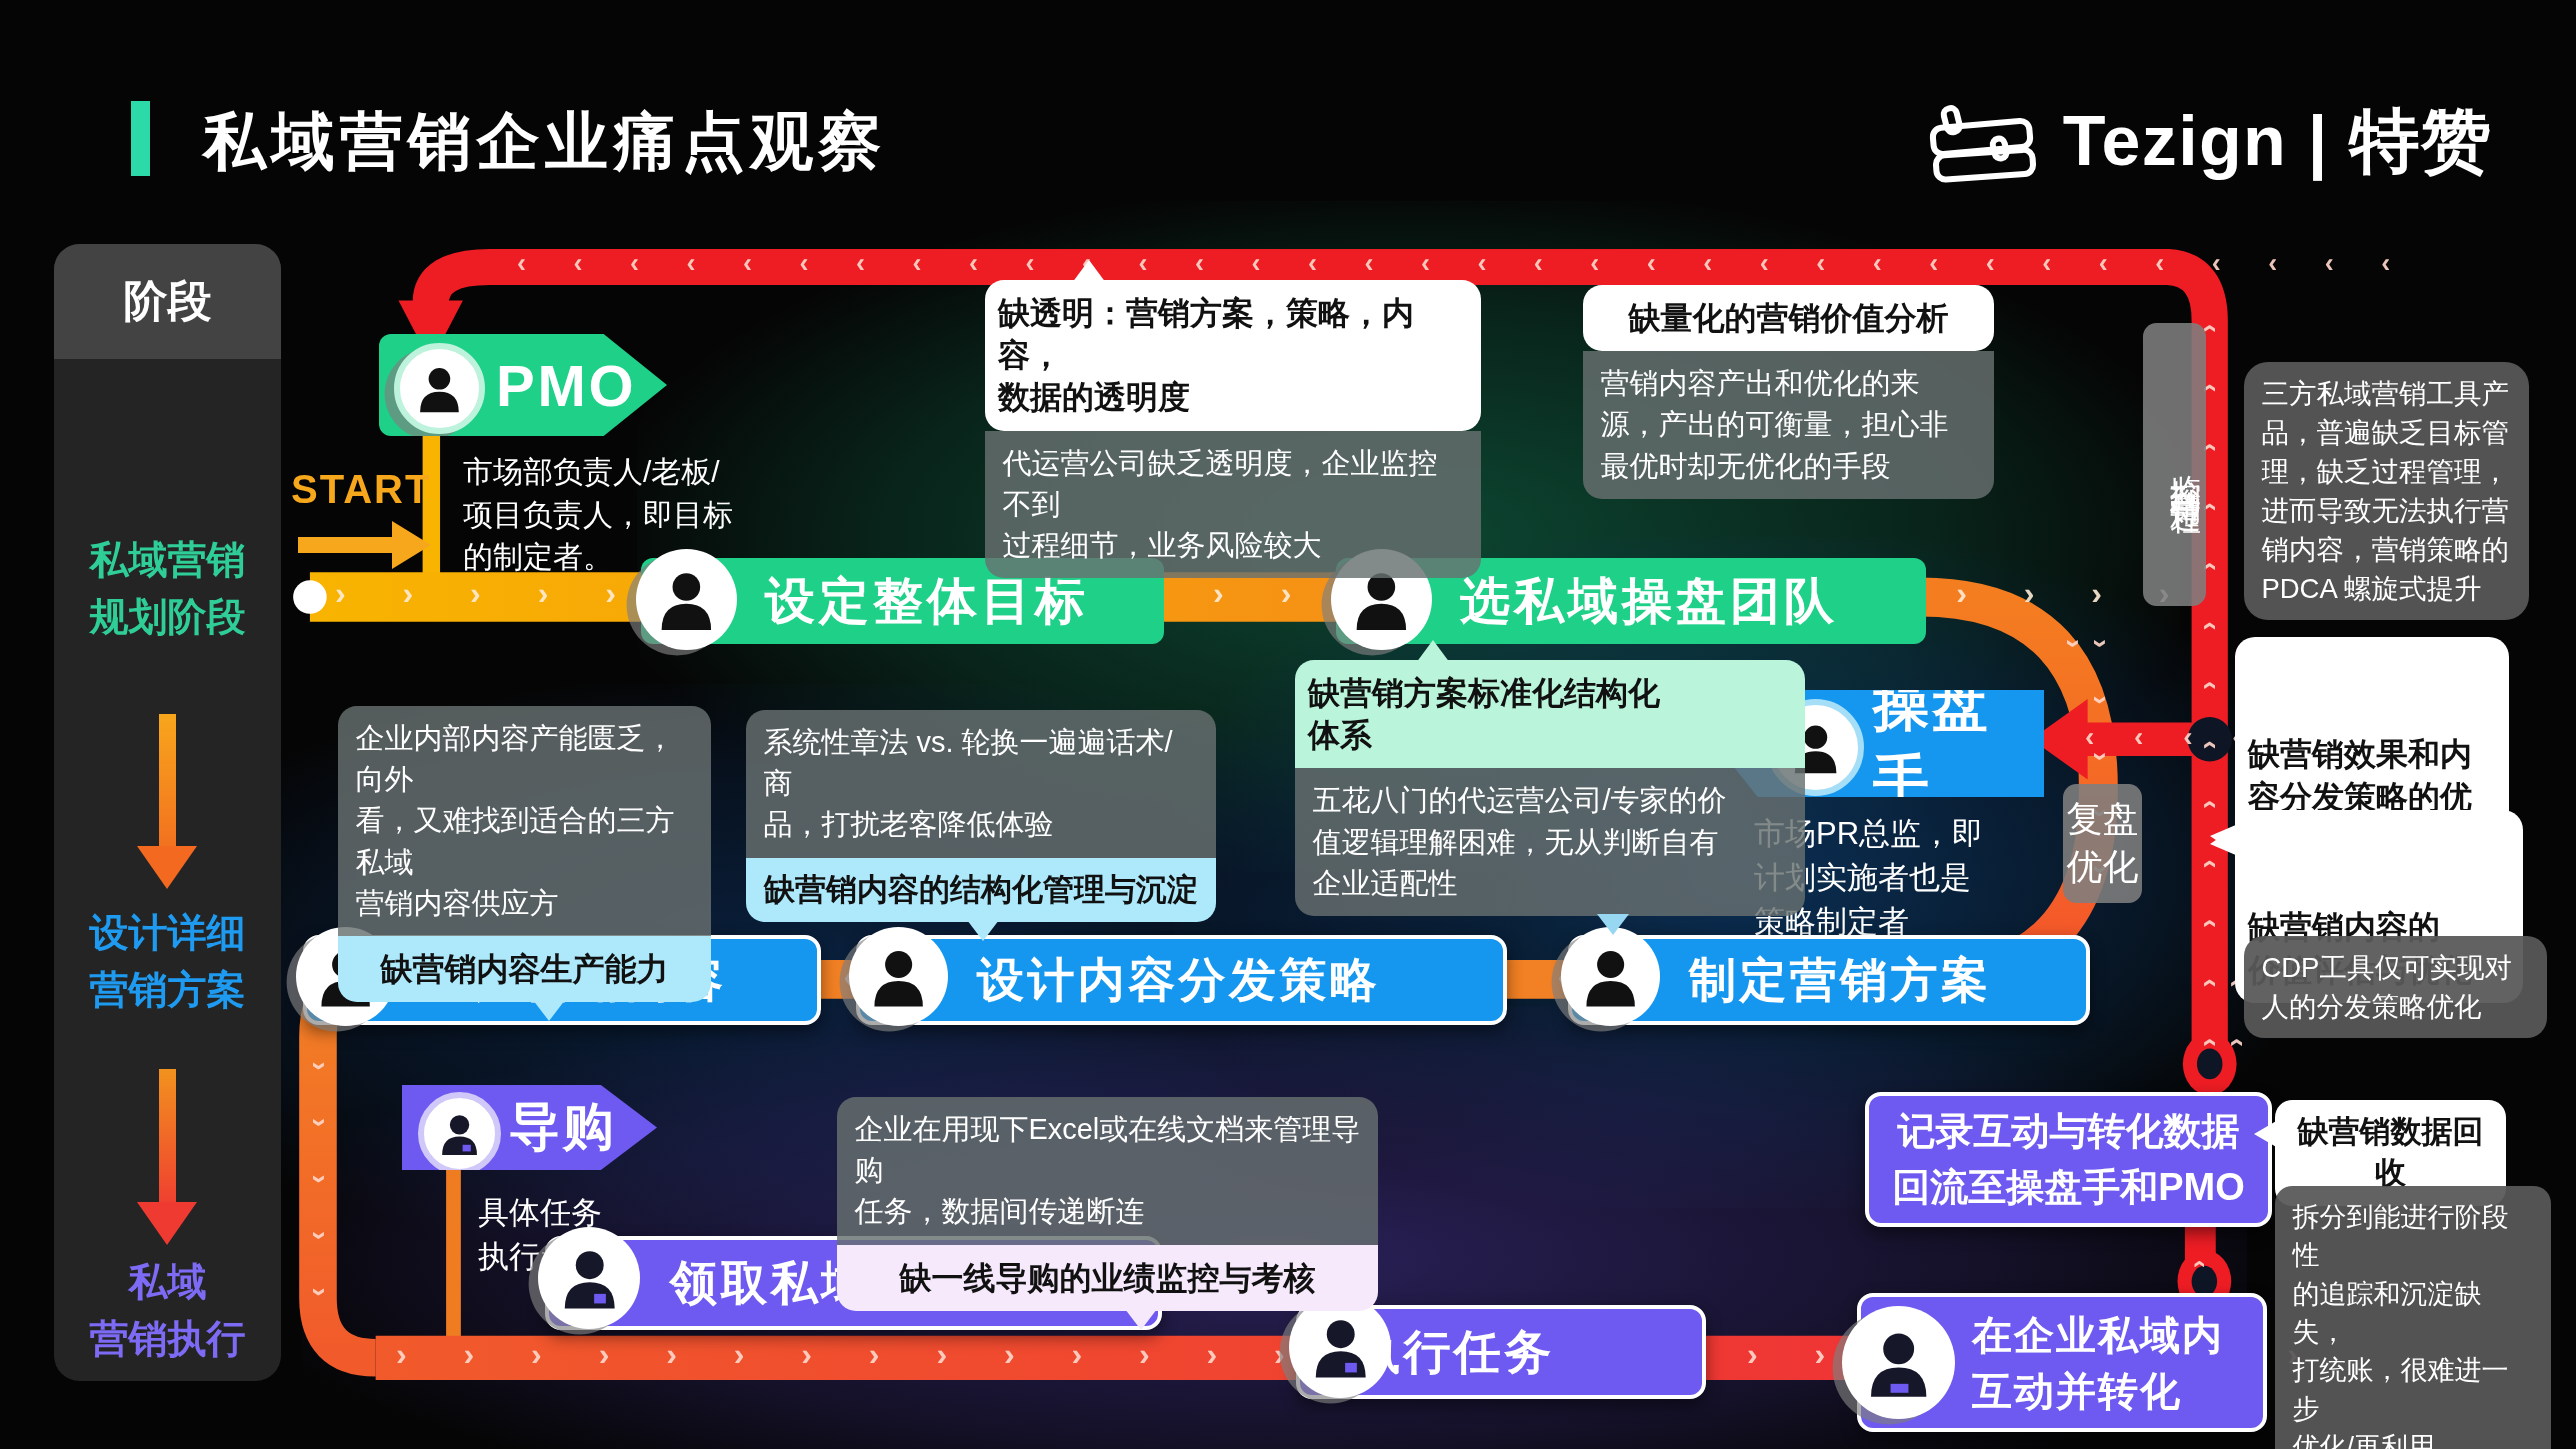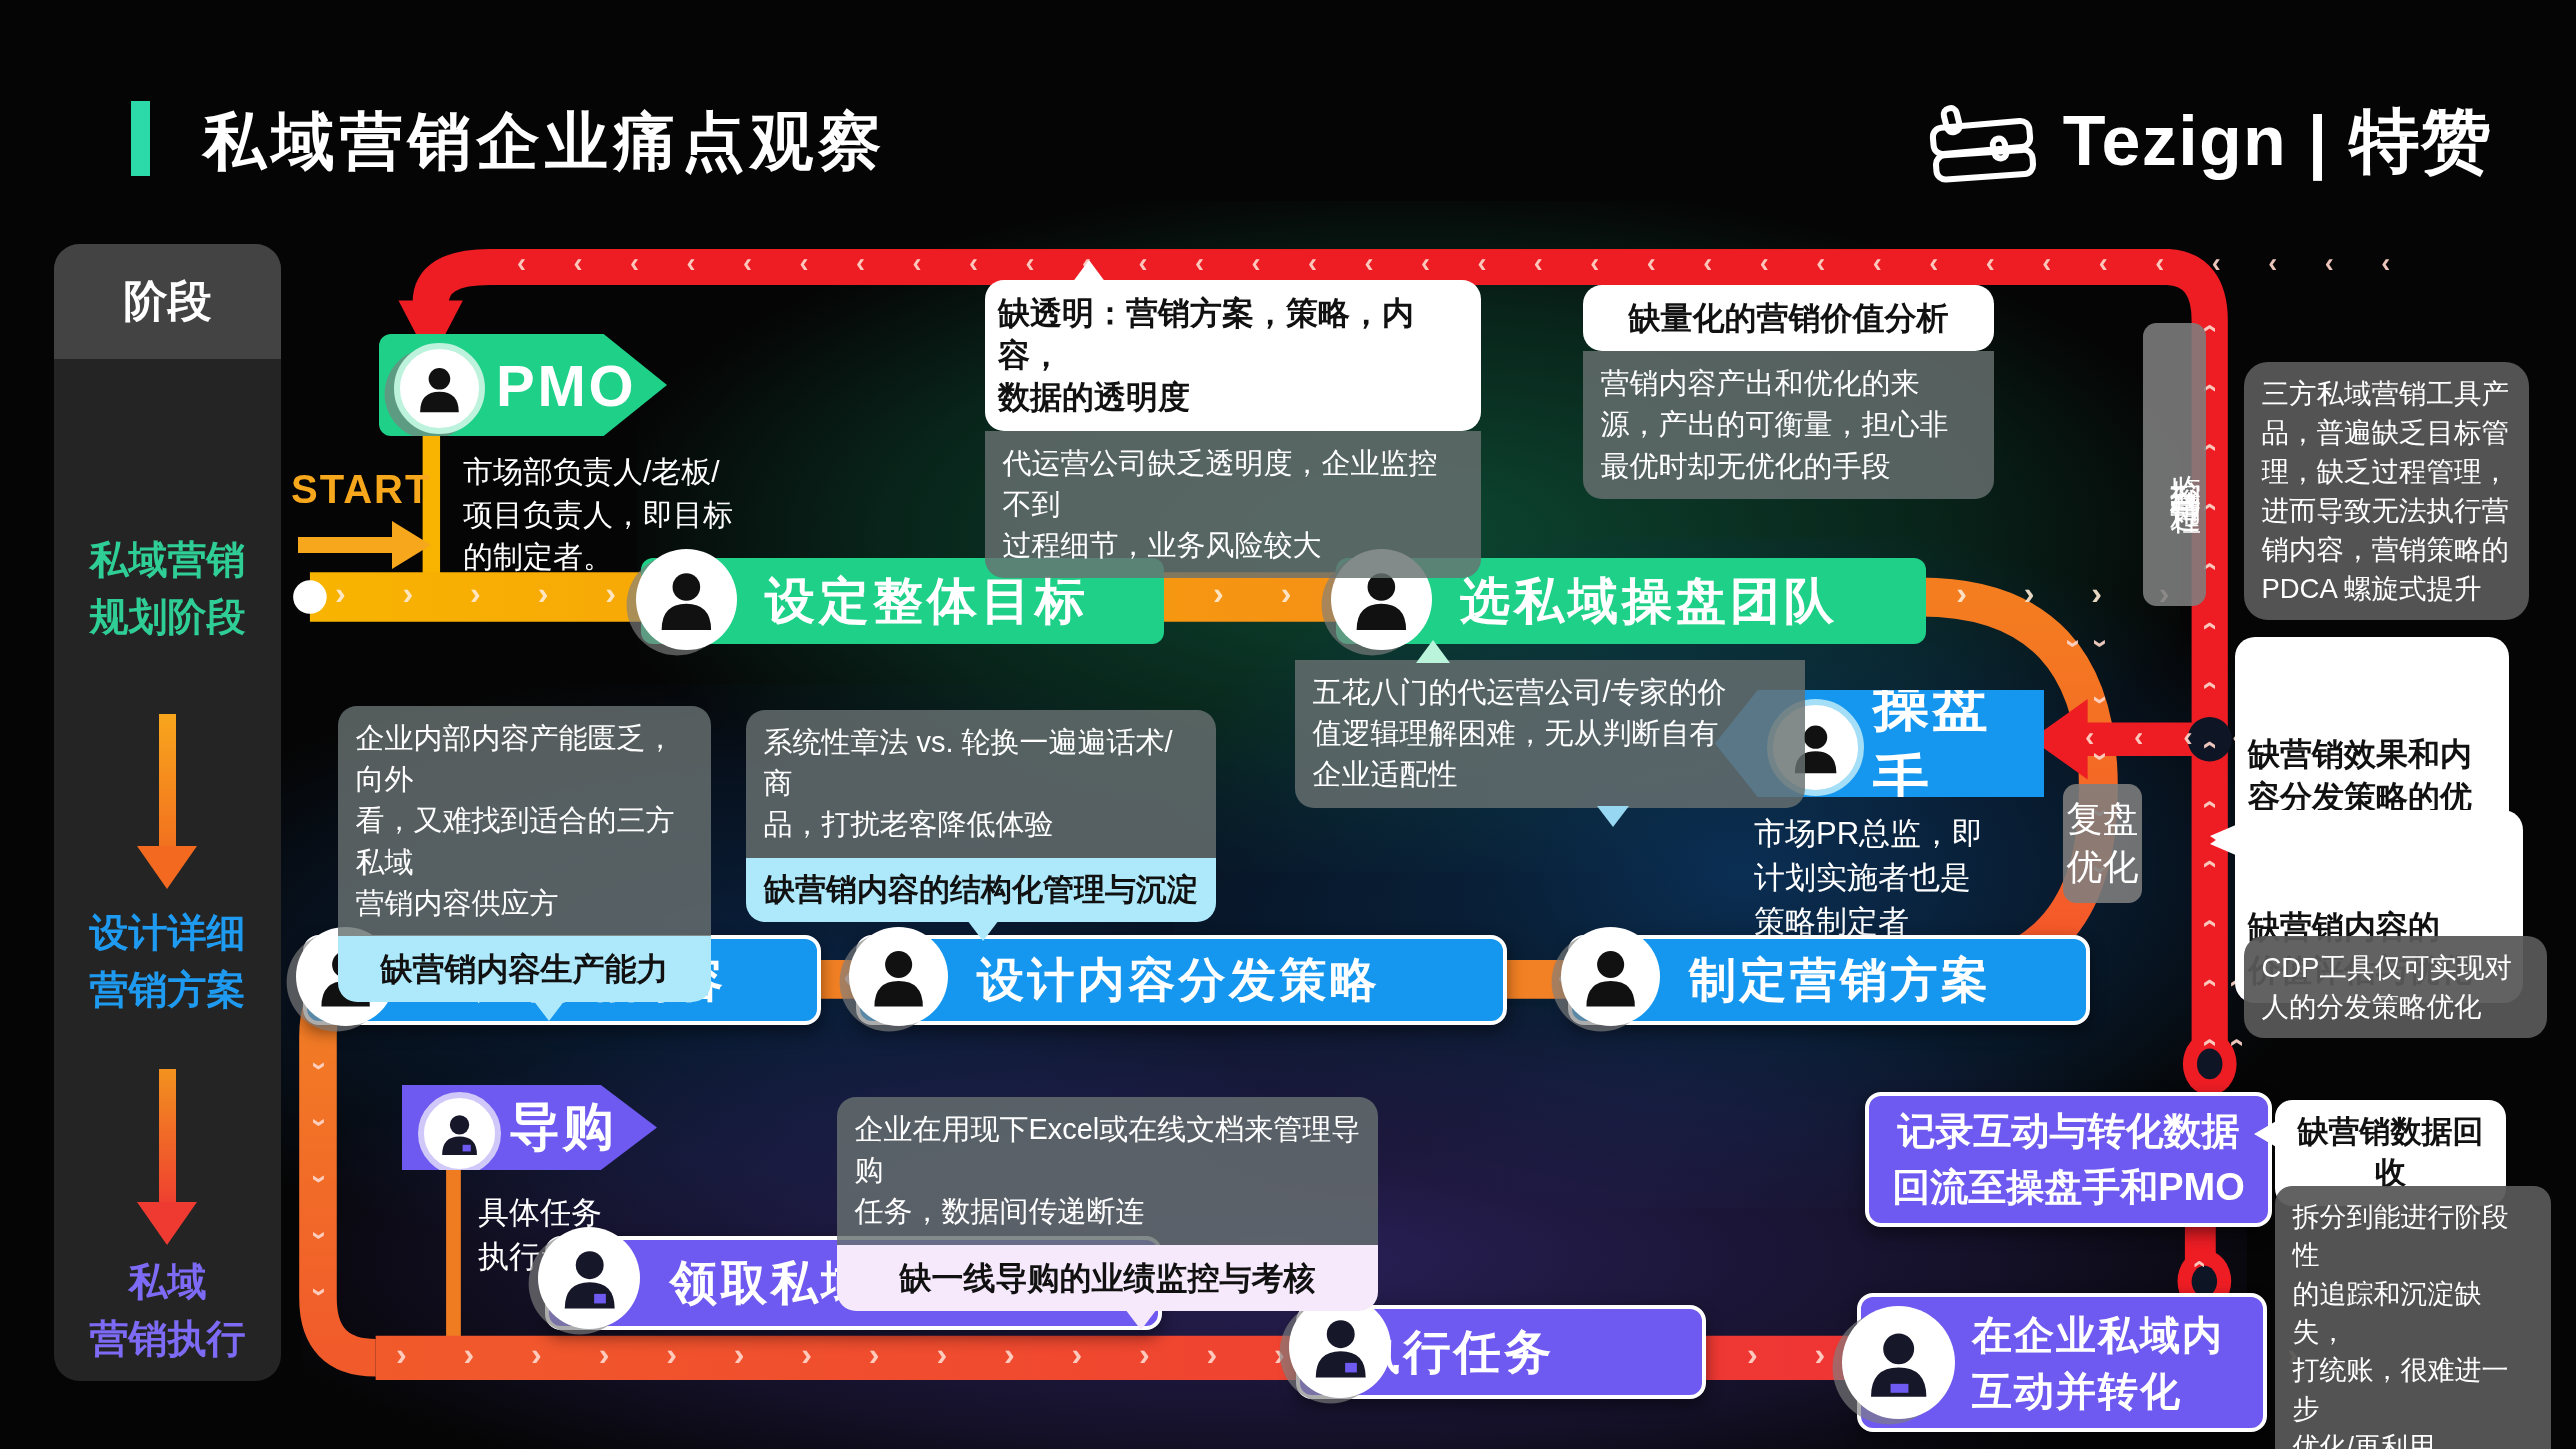--- a/index.html
+++ b/index.html
@@ -342,20 +342,22 @@
 
   <div class="co" style="left:746px;top:710px;width:470px;">
     <div class="co-body bg-gray pre" style="border-radius:19px 19px 0 0;">系统性章法 vs. 轮换一遍遍话术/商
 品，打扰老客降低体验</div>
     <div class="co-title bg-lightblue" style="border-radius:0 0 19px 19px;text-align:center;font-size:31px;">缺营销内容的结构化管理与沉淀</div>
     <div class="tail" style="left:221px;bottom:-19px;border-left:16px solid transparent;border-right:16px solid transparent;border-top:21.5px solid #ade9fb;"></div>
   </div>
 
   <div class="co" style="left:1295px;top:660px;width:510px;">
     <div class="tail" style="left:121px;top:-20px;border-left:17.4px solid transparent;border-right:17.4px solid transparent;border-bottom:23px solid #b9f4db;"></div>
+    <div class="co-title bg-mint pre" style="border-radius:19px 19px 0 0;">缺营销方案标准化结构化
+体系</div>
     <div class="co-body bg-gray pre">五花八门的代运营公司/专家的价
 值逻辑理解困难，无从判断自有
 企业适配性</div>
     <div class="tail" style="left:302px;bottom:-19px;border-left:16px solid transparent;border-right:16px solid transparent;border-top:21.5px solid #98d7f2;"></div>
   </div>
 
   <div class="co" style="left:837px;top:1097px;width:541px;">
     <div class="co-body bg-gray pre" style="border-radius:19px 19px 0 0;">企业在用现下Excel或在线文档来管理导购
 任务，数据间传递断连</div>
     <div class="co-title bg-lavender" style="border-radius:0 0 19px 19px;text-align:center;">缺一线导购的业绩监控与考核</div>

